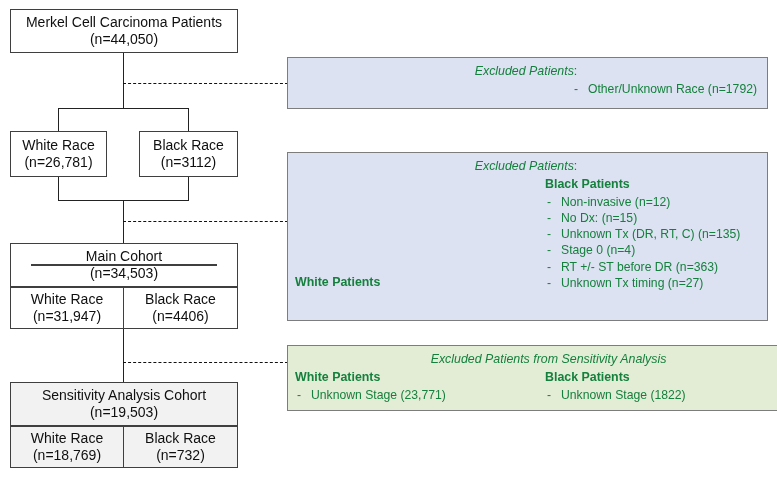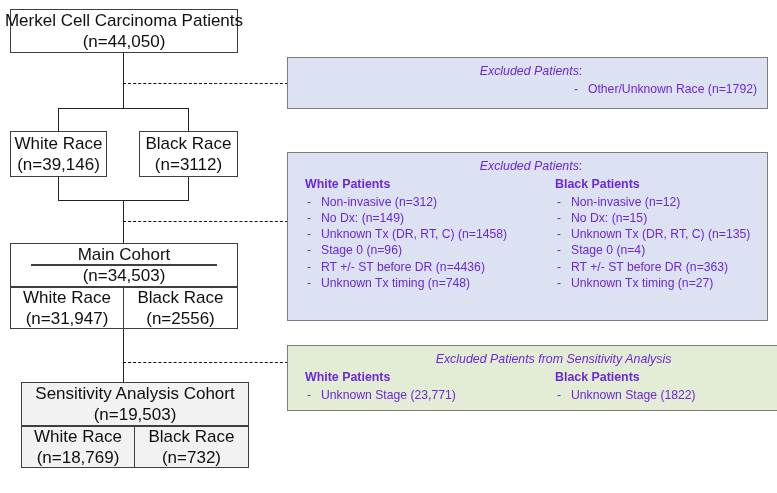--- a/index.html
+++ b/index.html
@@ -24,27 +24,27 @@
   .box {
     position: absolute;
     box-sizing: border-box;
     border: 1.5px solid #3f3f3f;
     background: #ffffff;
     display: flex;
     flex-direction: column;
     align-items: center;
     justify-content: center;
     text-align: center;
-    font-size: 17px;
+    font-size: 14px;
     line-height: 1.25;
     color: #0f0f0f;
   }
   .box .l1, .box .l2 { display: block; white-space: nowrap; }
 
-  .box.shaded { background: #f2f2f2; margin-left: 11px; }
+  .box.shaded { background: #f2f2f2; }
 
   
   .box.double {
     border: 1.5px solid #3f3f3f;
     padding: 20px;
   }
   .box.double .inner {
     box-sizing: border-box;
     width: 100%;
     height: 100%;
@@ -73,22 +73,22 @@
     border-top: 1.5px dashed #111111;
   }
 
   
   .panel {
     position: absolute;
     box-sizing: border-box;
     border: 1px solid #7d7d7d;
     font-size: 12.2px;
     line-height: 1.32;
-    color: #6d28d9;
-    padding: 5px 10px 6px 17px;
+    color: #15803d;
+    padding: 5px 10px 6px 7px;
   }
   .panel.blue  { background: #dce2f1; }
   .panel.green { background: #e3edd6; }
 
   .panel-title {
     text-align: center;
     font-style: italic;
     font-weight: 400;
     font-size: 12.4px;
     margin-bottom: 2px;
@@ -147,21 +147,21 @@
   </div>
 
   <div class="vline" style="left:123px; top:53px; height:55px;"></div>
 
   <div class="hline" style="left:58px; top:108px; width:131px;"></div>
   <div class="vline" style="left:58px; top:108px; height:24px;"></div>
   <div class="vline" style="left:188px; top:108px; height:24px;"></div>
 
   <div class="box" style="left:10px; top:131px; width:97px; height:46px;">
     <span class="l1">White Race</span>
-    <span class="l2">(n=39,146)</span>
+    <span class="l2">(n=26,781)</span>
   </div>
 
   <div class="box" style="left:139px; top:131px; width:99px; height:46px;">
     <span class="l1">Black Race</span>
     <span class="l2">(n=3112)</span>
   </div>
 
   <div class="vline" style="left:58px; top:177px; height:23px;"></div>
   <div class="vline" style="left:188px; top:177px; height:23px;"></div>
   <div class="hline" style="left:58px; top:200px; width:131px;"></div>
@@ -173,21 +173,21 @@
       <span class="l2">(n=34,503)</span>
     </div>
   </div>
 
   <div class="box" style="left:10px; top:287px; width:114px; height:42px;">
     <span class="l1">White Race</span>
     <span class="l2">(n=31,947)</span>
   </div>
   <div class="box" style="left:123px; top:287px; width:115px; height:42px;">
     <span class="l1">Black Race</span>
-    <span class="l2">(n=2556)</span>
+    <span class="l2">(n=4406)</span>
   </div>
 
   <div class="vline" style="left:123px; top:329px; height:54px;"></div>
 
   <div class="box shaded" style="left:10px; top:382px; width:228px; height:44px;">
     <span class="l1">Sensitivity Analysis Cohort</span>
     <span class="l2">(n=19,503)</span>
   </div>
 
   <div class="box shaded" style="left:10px; top:426px; width:114px; height:42px;">
@@ -212,28 +212,20 @@
     </div>
   </div>
 
   <div class="panel blue" style="left:287px; top:152px; width:481px; height:169px;">
     <div class="panel-title">
       <span>Excluded Patients</span><span class="plain">:</span>
     </div>
     <div class="cols">
       <div class="col left">
         <div class="col-head">White Patients</div>
-        <ul class="items">
-            <li>Non-invasive (n=312)</li>
-            <li>No Dx: (n=149)</li>
-            <li>Unknown Tx (DR, RT, C) (n=1458)</li>
-            <li>Stage 0 (n=96)</li>
-            <li>RT +/- ST before DR (n=4436)</li>
-            <li>Unknown Tx timing (n=748)</li>
-          </ul>
       </div>
       <div class="col right">
         <div class="col-head">Black Patients</div>
         <ul class="items">
             <li>Non-invasive (n=12)</li>
             <li>No Dx: (n=15)</li>
             <li>Unknown Tx (DR, RT, C) (n=135)</li>
             <li>Stage 0 (n=4)</li>
             <li>RT +/- ST before DR (n=363)</li>
             <li>Unknown Tx timing (n=27)</li>

